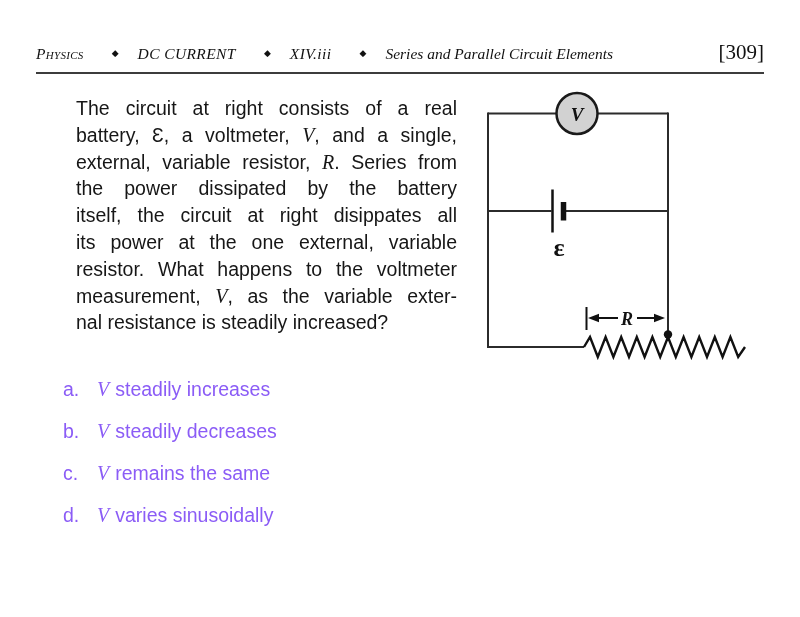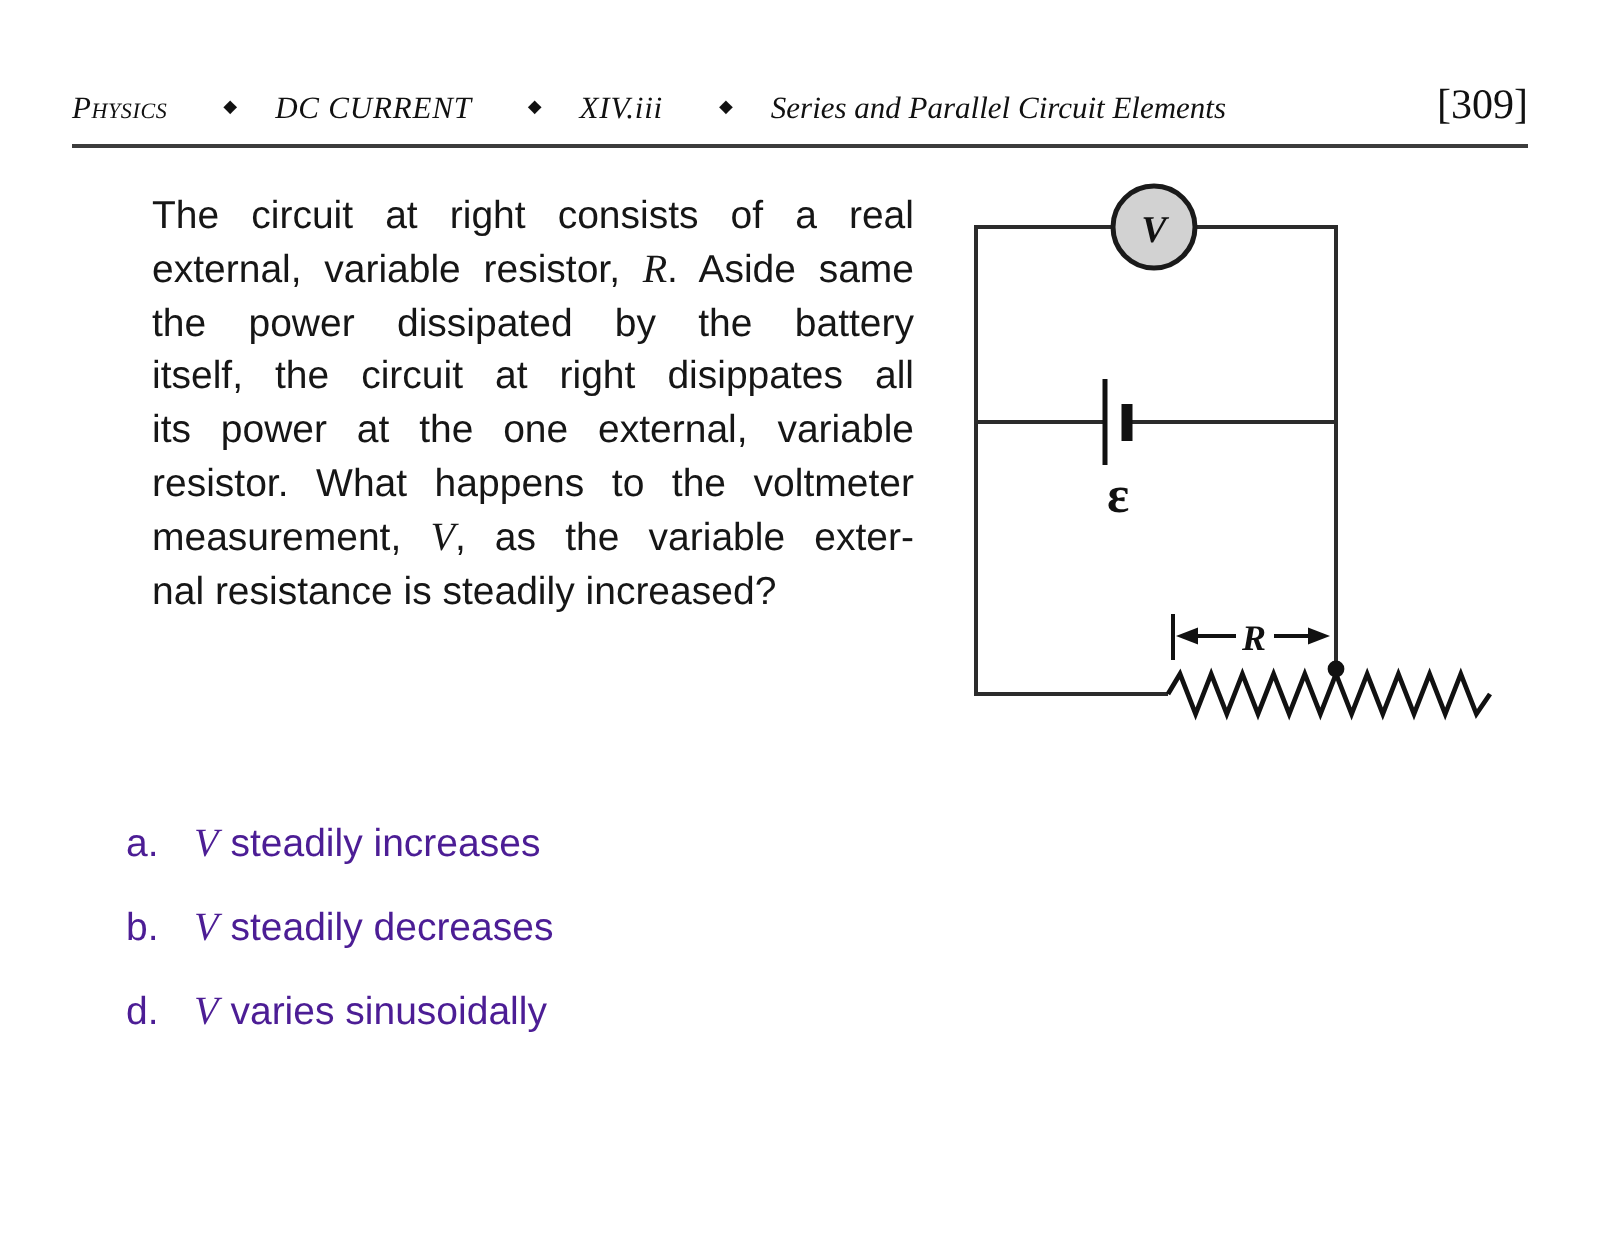--- a/index.html
+++ b/index.html
@@ -70,23 +70,23 @@
     top: 83px;
   }
   .svg-v  { font-family: "Liberation Serif", "DejaVu Serif", serif; font-style: italic; font-weight: bold; font-size: 19px; fill: #111; }
   .svg-e  { font-family: "Liberation Serif", "DejaVu Serif", serif; font-weight: bold; font-size: 26px; fill: #111; }
   .svg-r  { font-family: "Liberation Serif", "DejaVu Serif", serif; font-style: italic; font-weight: bold; font-size: 18px; fill: #111; }
 
   
   .options {
     position: absolute;
     left: 63px;
-    top: 411px;
+    top: 378px;
     font-size: 19.5px;
-    color: #4c1d95;
+    color: #8b5cf6;
   }
   .opt { height: 27px; margin-bottom: 15px; white-space: nowrap; }
   .opt-letter { display: inline-block; width: 34px; }
   .opt-var {
     font-family: "Liberation Serif", "DejaVu Serif", serif;
     font-style: italic;
     font-size: 20px;
     margin-right: 6px;
   }
 </style>
@@ -101,21 +101,22 @@
     <span class="hdr-unit">DC CURRENT</span>
     <span class="hdr-sep">◆</span>
     <span class="hdr-section">XIV.iii</span>
     <span class="hdr-sep">◆</span>
     <span class="hdr-topic">Series and Parallel Circuit Elements</span>
     <span class="hdr-page">[309]</span>
   </div>
 
   <div class="question" id="question-text">
       <div class="qline"><span>The circuit at right consists of a real</span></div>
-      <div class="qline"><span>external, variable resistor, </span><span class="q-var">R</span><span>. Aside same</span></div>
+      <div class="qline"><span>battery, </span><span class="q-script">Ɛ</span><span>, a voltmeter, </span><span class="q-var">V</span><span>, and a single,</span></div>
+      <div class="qline"><span>external, variable resistor, </span><span class="q-var">R</span><span>. Series from</span></div>
       <div class="qline"><span>the power dissipated by the battery</span></div>
       <div class="qline"><span>itself, the circuit at right disippates all</span></div>
       <div class="qline"><span>its power at the one external, variable</span></div>
       <div class="qline"><span>resistor. What happens to the voltmeter</span></div>
       <div class="qline"><span>measurement, </span><span class="q-var">V</span><span>, as the variable exter-</span></div>
       <div class="qline last"><span>nal resistance is steadily increased?</span></div>
     </div>
 
   <svg class="circuit-svg" width="300" height="290" viewBox="470 83 300 290">
     <g fill="none" stroke-width="2" stroke="#2b2b2b">
@@ -158,17 +159,20 @@
   </svg>
 
   <div class="options">
     <div class="opt">
       <span class="opt-letter">a.</span><span class="opt-var">V</span><span class="opt-text">steadily increases</span>
     </div>
     <div class="opt">
       <span class="opt-letter">b.</span><span class="opt-var">V</span><span class="opt-text">steadily decreases</span>
     </div>
     <div class="opt">
+      <span class="opt-letter">c.</span><span class="opt-var">V</span><span class="opt-text">remains the same</span>
+    </div>
+    <div class="opt">
       <span class="opt-letter">d.</span><span class="opt-var">V</span><span class="opt-text">varies sinusoidally</span>
     </div>
   </div>
 
 </div>
 
 </body></html>

